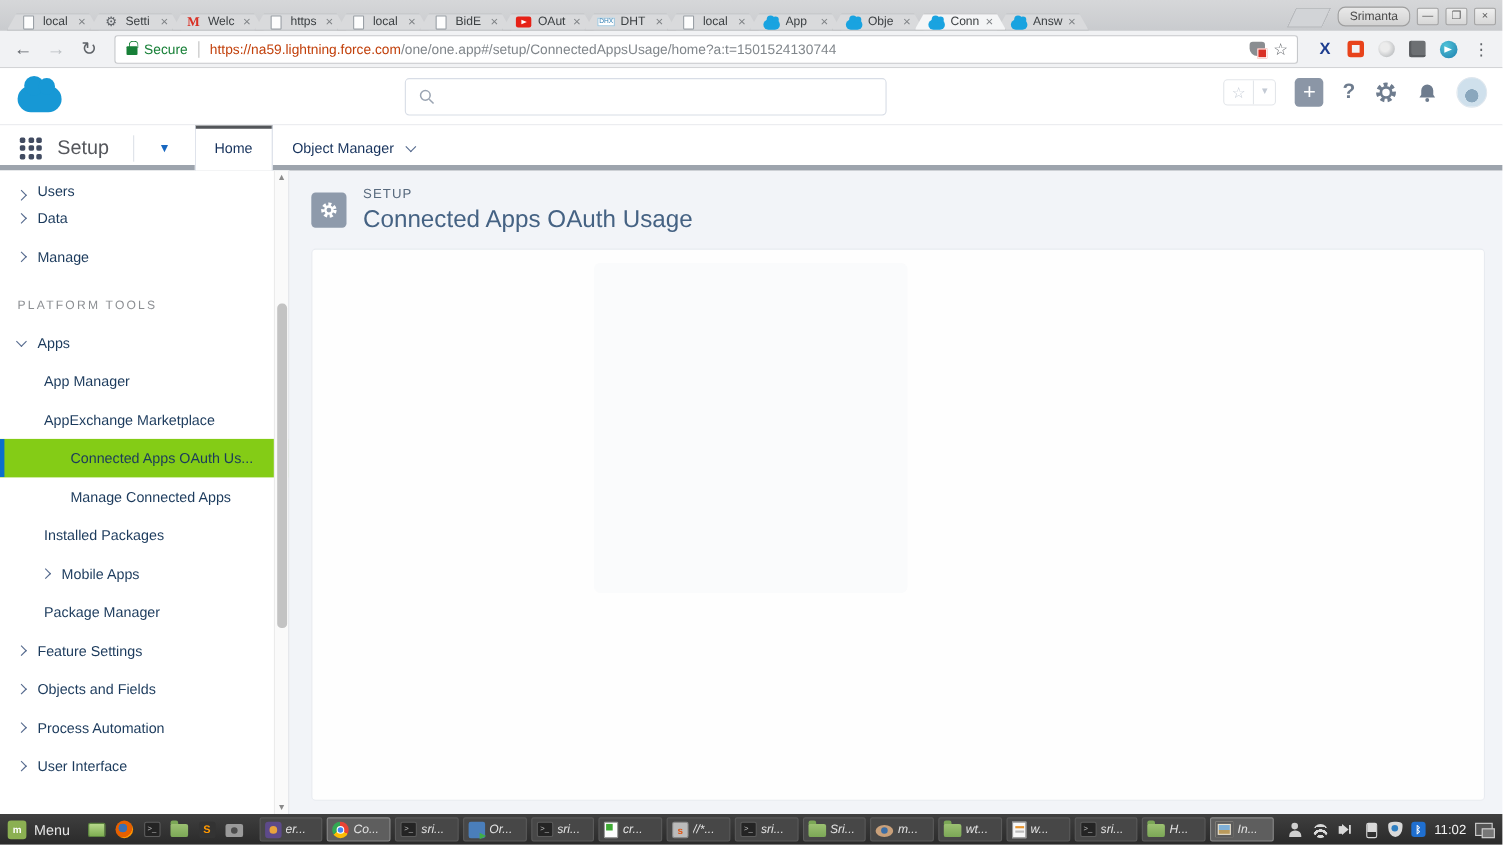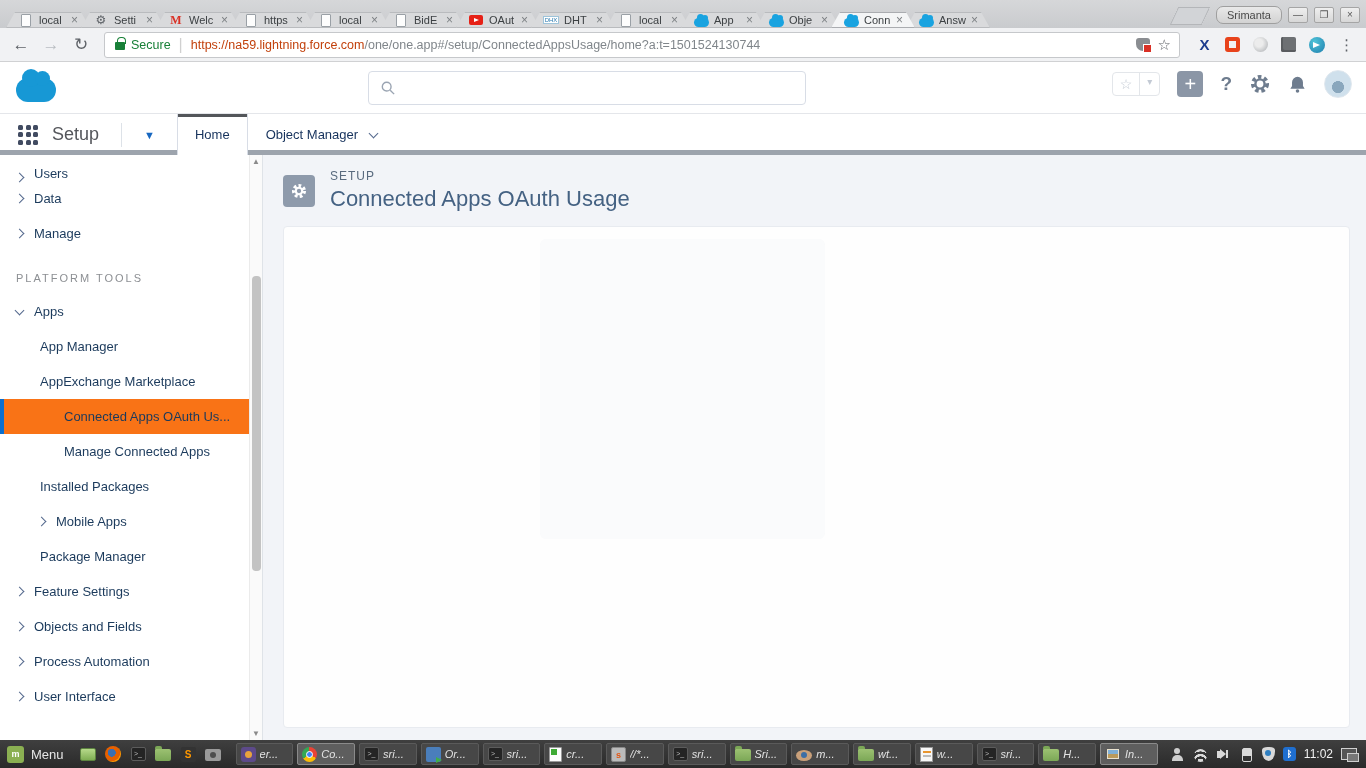--- a/index.html
+++ b/index.html
@@ -74,21 +74,21 @@
   .sidebar { width:263px; background:#fff; border-right:1px solid #dfe3e8; position:relative; overflow:hidden; flex:none; }
   .side-scroll { position:absolute; top:0; right:0; width:13px; height:100%; background:#fafafa; border-left:1px solid #ebebeb; font-size:8px; color:#8a8a8a; text-align:center; }
   .side-scroll .thumb { position:absolute; left:2px; width:9px; top:121px; height:295px; background:#c3c3c3; border-radius:4px; }
   .side-scroll .arr-up { position:absolute; top:2px; left:0; right:0; }
   .side-scroll .arr-dn { position:absolute; bottom:2px; left:0; right:0; }
   .nav-item { height:35px; display:flex; align-items:center; font-size:13px; color:#1b3a5c; padding-left:16px; position:relative; }
   .nav-item.lvl1 { padding-left:40px; }
   .nav-item.lvl2 { padding-left:64px; }
   .nav-item.has-chev.lvl1 { padding-left:38px; }
   .nav-item.clipped { margin-top:-9px;align-items:flex-end; }
-  .nav-item.active { background:#f97316; box-shadow:inset 4px 0 0 #0b6fce; }
+  .nav-item.active { background:#84cc16; box-shadow:inset 4px 0 0 #0b6fce; }
   .nav-section { height:43px; display:flex; align-items:flex-end; padding:0 0 10px 16px; font-size:11px; letter-spacing:2px; color:#8c8f93; }
   .chev { display:inline-block; width:7px; height:7px; border-right:1.5px solid #54698d; border-bottom:1.5px solid #54698d; margin-right:11px; flex:none; }
   .chev.right { transform:rotate(-45deg); }
   .chev.down { transform:rotate(45deg); margin-top:-3px; }
 
   .sf-main { flex:1; display:flex; flex-direction:column; padding:14px 16px 12px 20px; min-width:0; }
   .page-header { display:flex; align-items:center; gap:15px; }
   .gear-tile { width:32px; height:32px; border-radius:4px; background:#8e9aab; display:flex; align-items:center; justify-content:center; flex:none; }
   .eyebrow { font-size:12px; letter-spacing:1px; color:#596a7e; margin-bottom:3px; }
   .page-title { font-size:22px; color:#456283; font-weight:400; }

